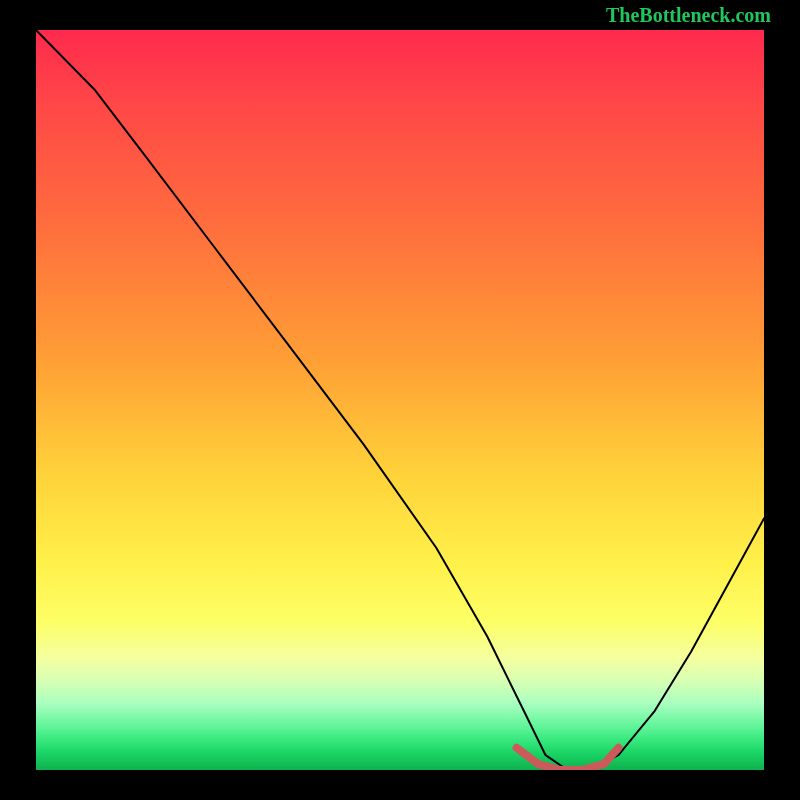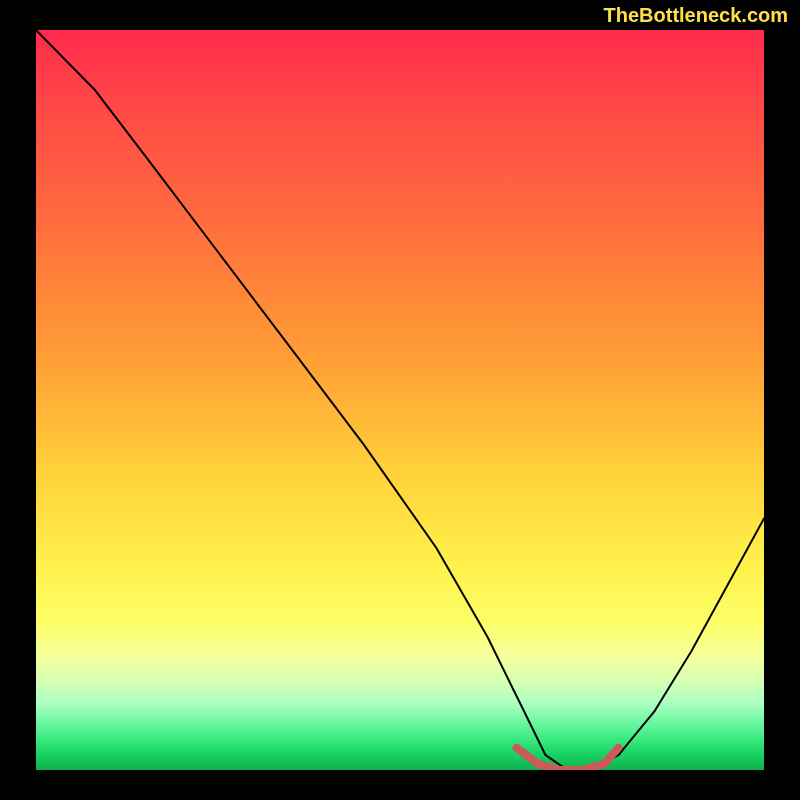--- a/index.html
+++ b/index.html
@@ -7,25 +7,26 @@
     padding: 0;
     width: 800px;
     height: 800px;
     background: #000;
     font-family: Arial, sans-serif;
     overflow: hidden;
   }
   .watermark {
     position: absolute;
     top: 4px;
-    right: 12px;
-    color: #fde047;
+    right: 29px;
+    color: #22c55e;
     font-size: 20px;
     font-weight: bold;
     z-index: 10;
+    font-family: Liberation Serif, serif;
   }
   .plot-area {
     position: absolute;
     left: 36px;
     top: 30px;
     width: 728px;
     height: 740px;
     overflow: hidden;
   }
   .gradient {

